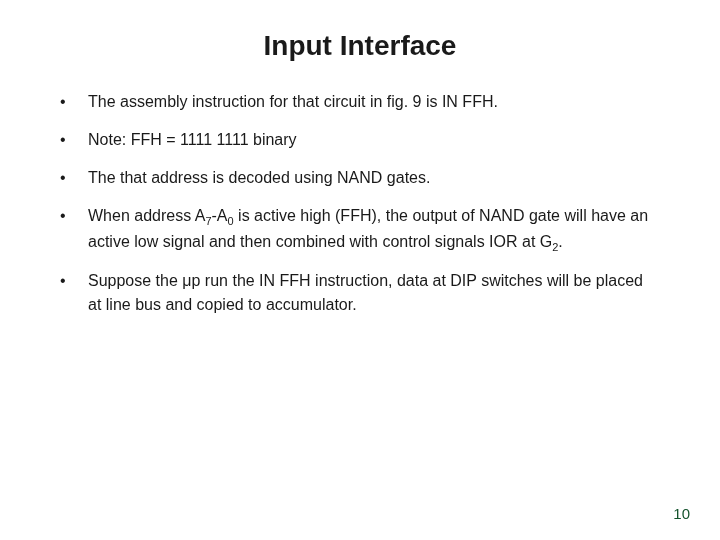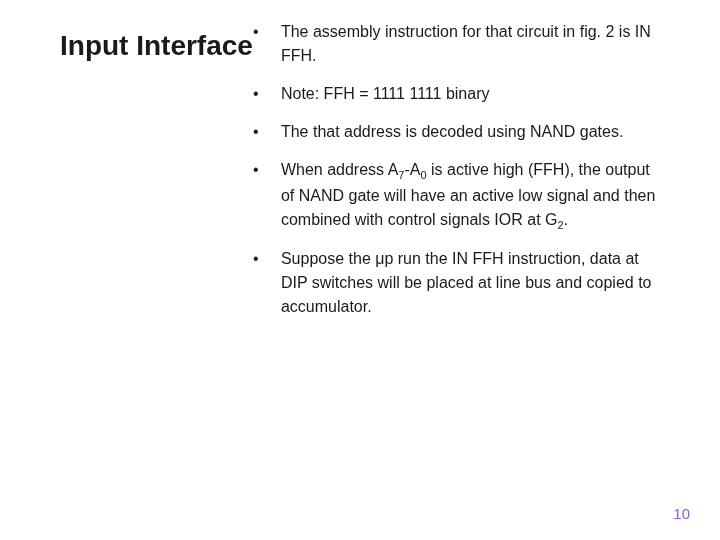--- a/index.html
+++ b/index.html
@@ -15,21 +15,21 @@
       font-family: Arial, Helvetica, sans-serif;
       position: relative;
       overflow: hidden;
     }
 
     .page-container {
       width: 720px;
       height: 540px;
       padding: 20px 60px 20px 60px;
       display: flex;
-      flex-direction: row;
+      flex-direction: column;
     }
 
     .page-title {
       text-align: center;
       font-size: 28px;
       font-weight: bold;
       color: #1a1a1a;
       margin-bottom: 28px;
       padding-top: 10px;
     }
@@ -63,33 +63,33 @@
 
     sub {
       font-size: 11px;
     }
 
     .page-number {
       position: absolute;
       bottom: 18px;
       right: 30px;
       font-size: 15px;
-      color: #8b5cf6;
+      color: #14532d;
     }
   </style>
 </head>
 <body>
 
 <div class="page-container">
   <h1 class="page-title">Input Interface</h1>
 
   <ul class="content-list">
     <li>
       <span class="bullet">•</span>
-      <span class="item-text">The assembly instruction for that circuit in fig. 2 is IN FFH.</span>
+      <span class="item-text">The assembly instruction for that circuit in fig. 9 is IN FFH.</span>
     </li>
     <li>
       <span class="bullet">•</span>
       <span class="item-text">Note: FFH = 1111 1111 binary</span>
     </li>
     <li>
       <span class="bullet">•</span>
       <span class="item-text">The that address is decoded using NAND gates.</span>
     </li>
     <li>

